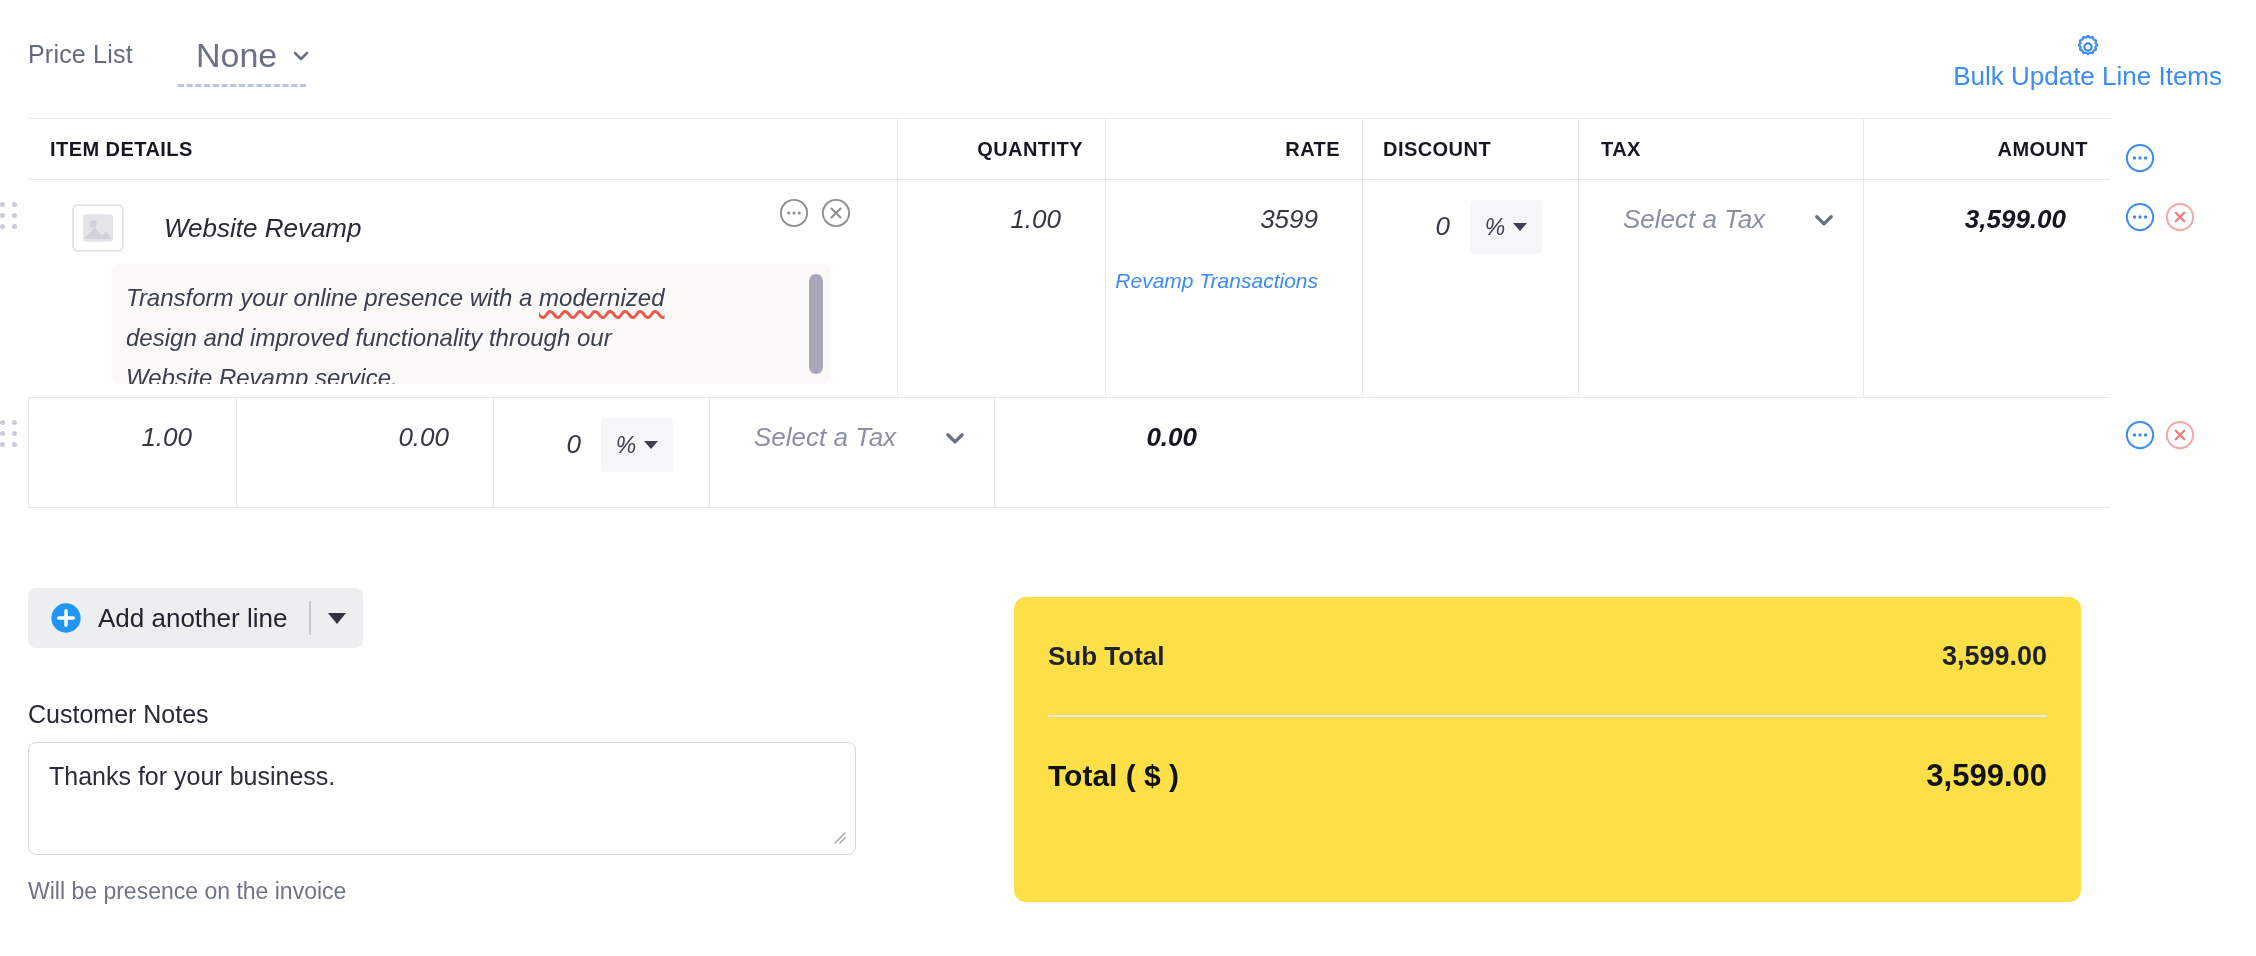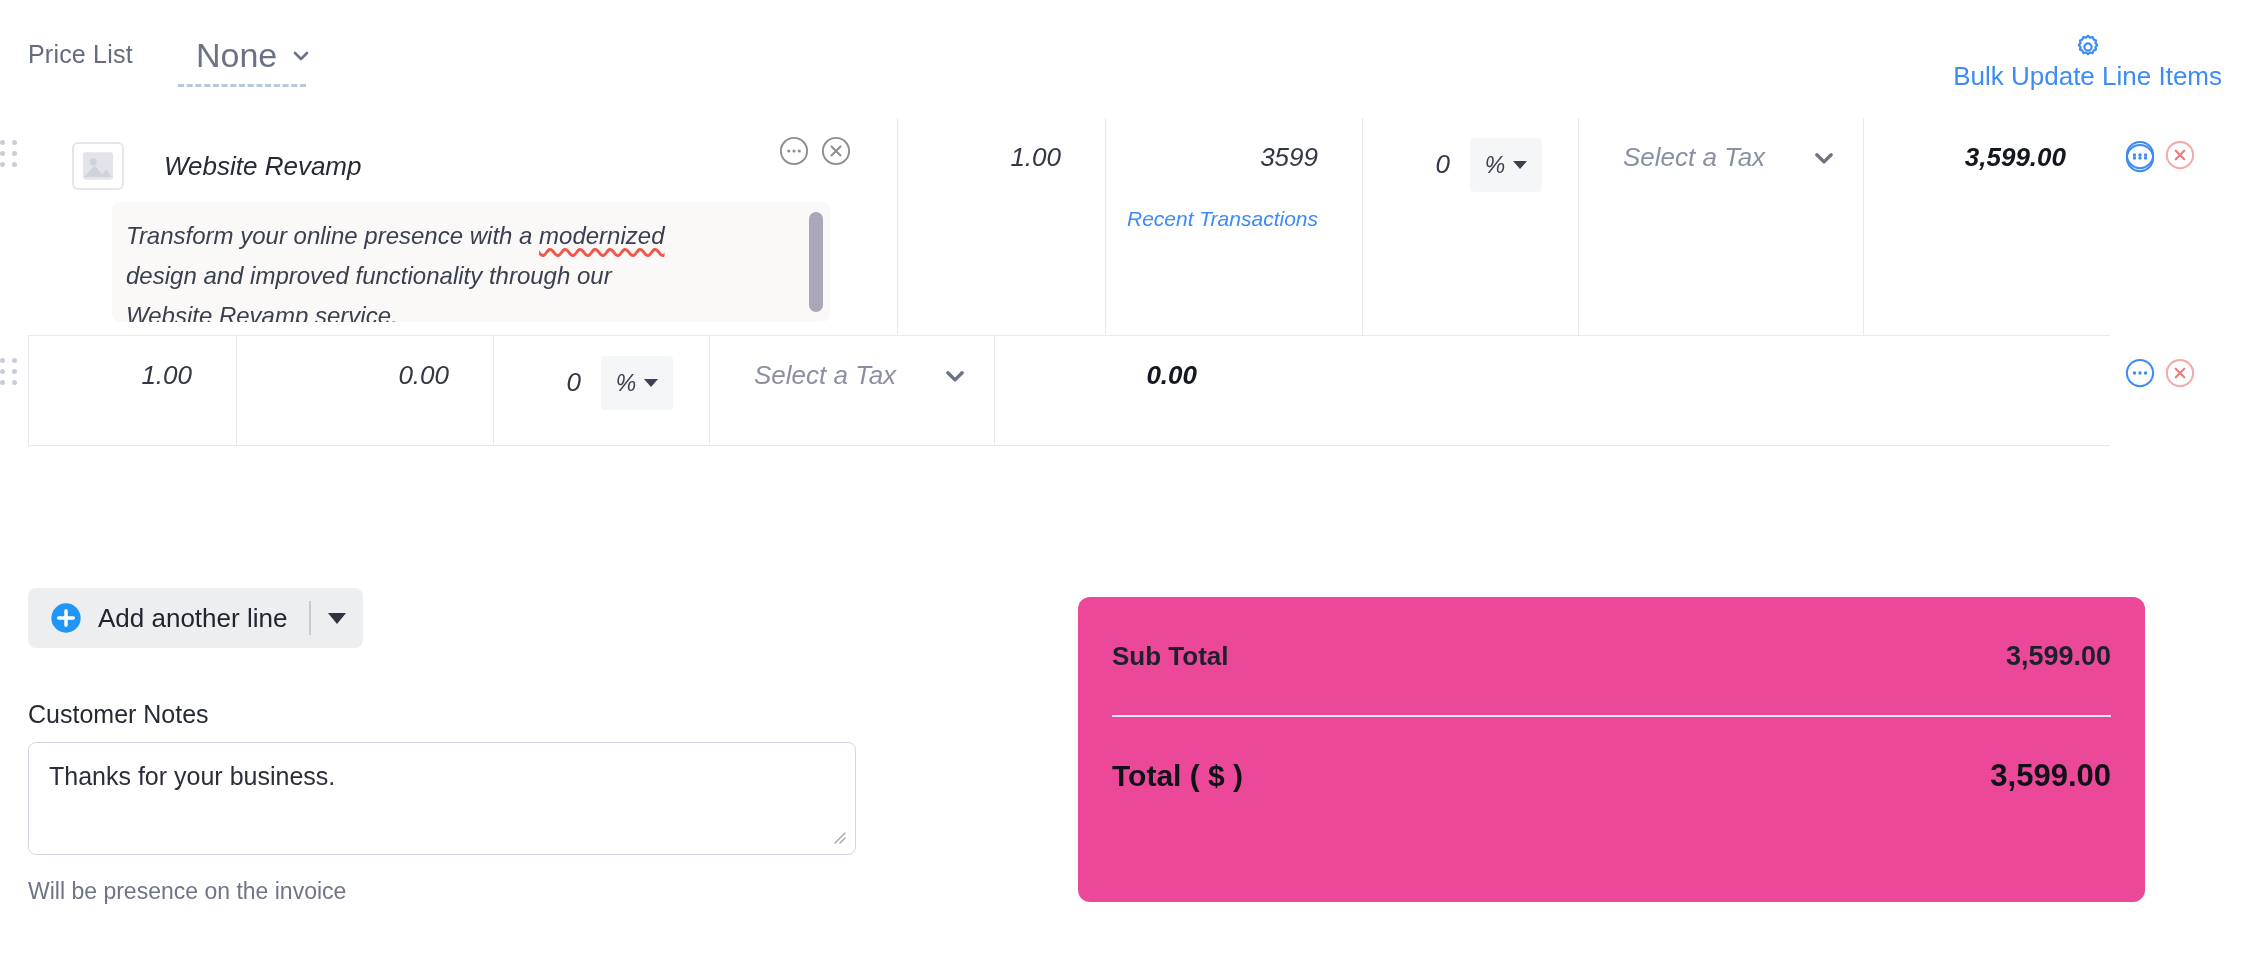--- a/index.html
+++ b/index.html
@@ -169,22 +169,22 @@
     position: absolute; left: 28px; top: 742px; width: 828px; height: 113px;
     border: 1.5px solid #d4d6e1; border-radius: 8px; background: #fff;
     padding: 16px 20px; font-size: 25px; color: #2b2e3a; line-height: 34px;
     resize: none; font-family: "Liberation Sans", sans-serif; outline: none;
   }
   .notes-hint { position: absolute; left: 28px; top: 878px; font-size: 23px; color: #6f7587; }
   .notes-grip { position: absolute; left: 828px; top: 826px; width: 20px; height: 20px; }
 
   
   .totals {
-    position: absolute; left: 1078px; top: 597px; width: 1067px; height: 305px;
-    background: #ec4899; border-radius: 12px; padding: 0 34px;
+    position: absolute; left: 1014px; top: 597px; width: 1067px; height: 305px;
+    background: #fde047; border-radius: 12px; padding: 0 34px;
   }
   .tot-row { display: flex; align-items: center; justify-content: space-between;
     height: 118px; }
   .tot-sep { height: 1.5px; background: #e6e8f0; }
   .tot-label-sub { font-size: 26px; font-weight: bold; color: #1d212c; }
   .tot-val-sub { font-size: 27px; font-weight: bold; color: #1d212c; }
   .tot-label-total { font-size: 30px; font-weight: bold; color: #0f1219; }
   .tot-val-total { font-size: 31px; font-weight: bold; color: #0f1219; }
 </style>
 </head>
@@ -219,20 +219,28 @@
     <svg class="circ-ico" viewBox="0 0 24 24">
       <circle cx="12" cy="12" r="10.5" fill="none" stroke="#3c8bf6" stroke-width="1.6"></circle>
       <circle cx="7.6" cy="12" r="1.35" fill="#3c8bf6"></circle>
       <circle cx="12" cy="12" r="1.35" fill="#3c8bf6"></circle>
       <circle cx="16.4" cy="12" r="1.35" fill="#3c8bf6"></circle>
     </svg>
   </div>
 
   <div class="table">
 
+    <div class="thead">
+      <div class="cell col-item">ITEM DETAILS</div>
+      <div class="cell col-qty">QUANTITY</div>
+      <div class="cell col-rate">RATE</div>
+      <div class="cell col-disc">DISCOUNT</div>
+      <div class="cell col-tax">TAX</div>
+      <div class="cell col-amount">AMOUNT</div>
+    </div>
 
     <div class="trow row1">
       <div class="drag-handle" style="left:-28px; top:22px;">
         <i></i>
           <i></i>
           <i></i>
           <i></i>
           <i></i>
           <i></i>
       </div>
@@ -272,21 +280,21 @@
         </div>
       </div>
 
       <div class="cell col-qty">
         <div class="num-cell">1.00</div>
       </div>
 
       <div class="cell col-rate">
         <div class="rate-wrap">
           <div class="rate-val">3599</div>
-          <div class="recent-tx">Recent Transactions</div>
+          <div class="recent-tx">Revamp Transactions</div>
         </div>
       </div>
 
       <div class="cell col-disc">
         <div class="disc-inner">
           <span class="disc-val">0</span>
           <span class="pct-btn">
             <span>%</span>
             <span class="caret"></span>
           </span>

